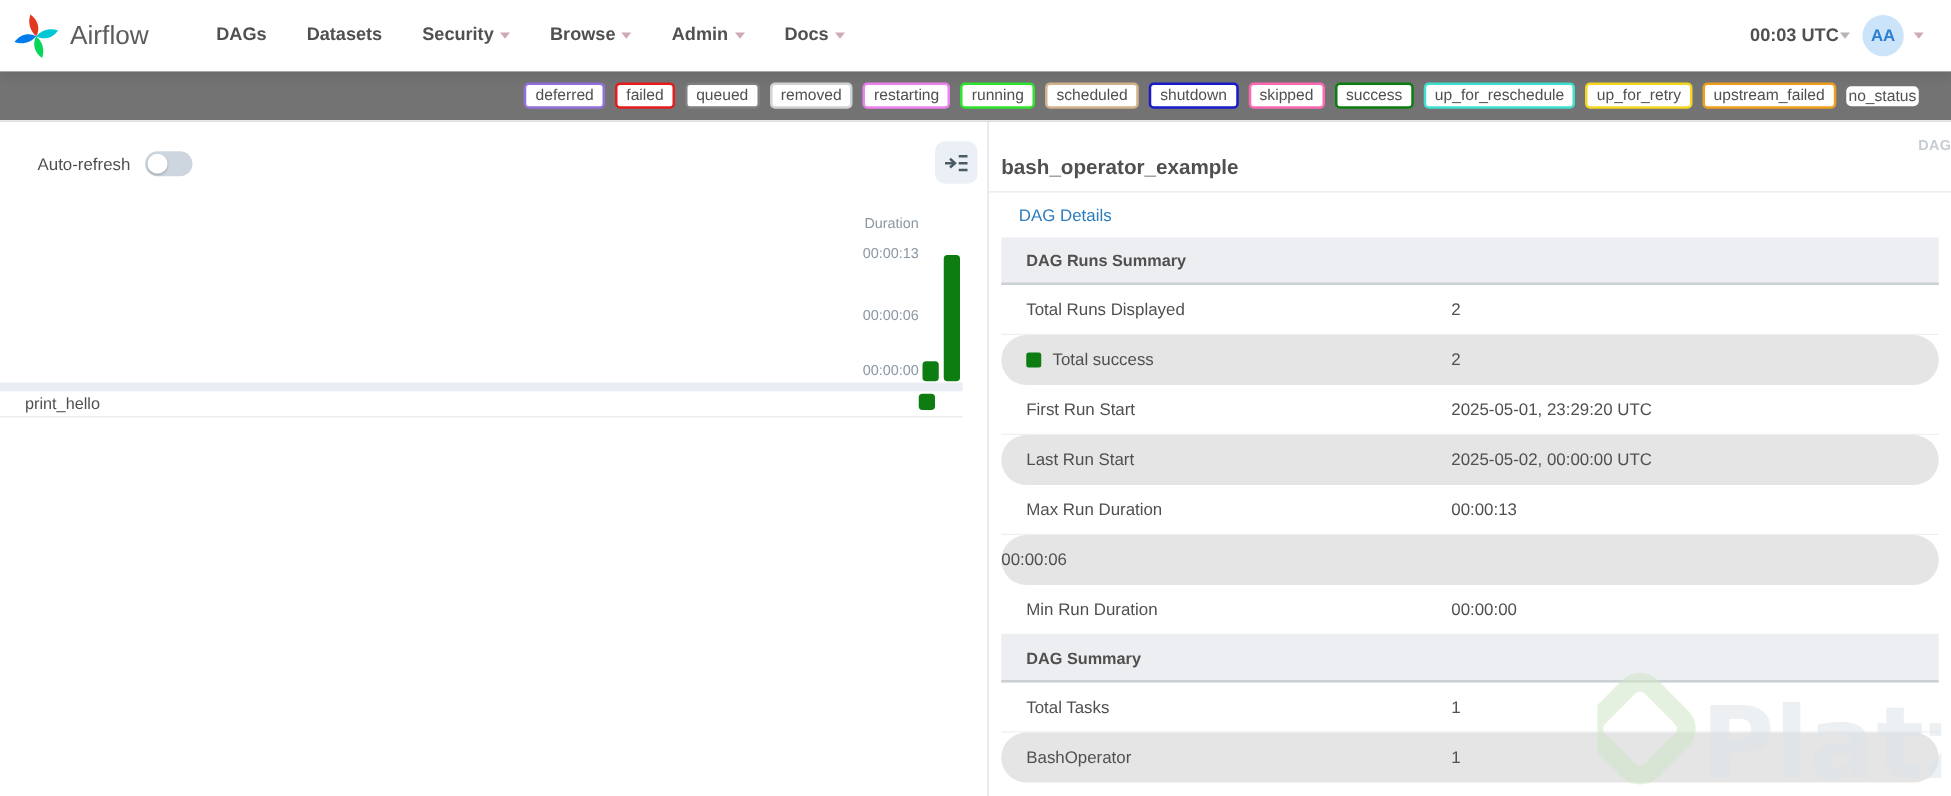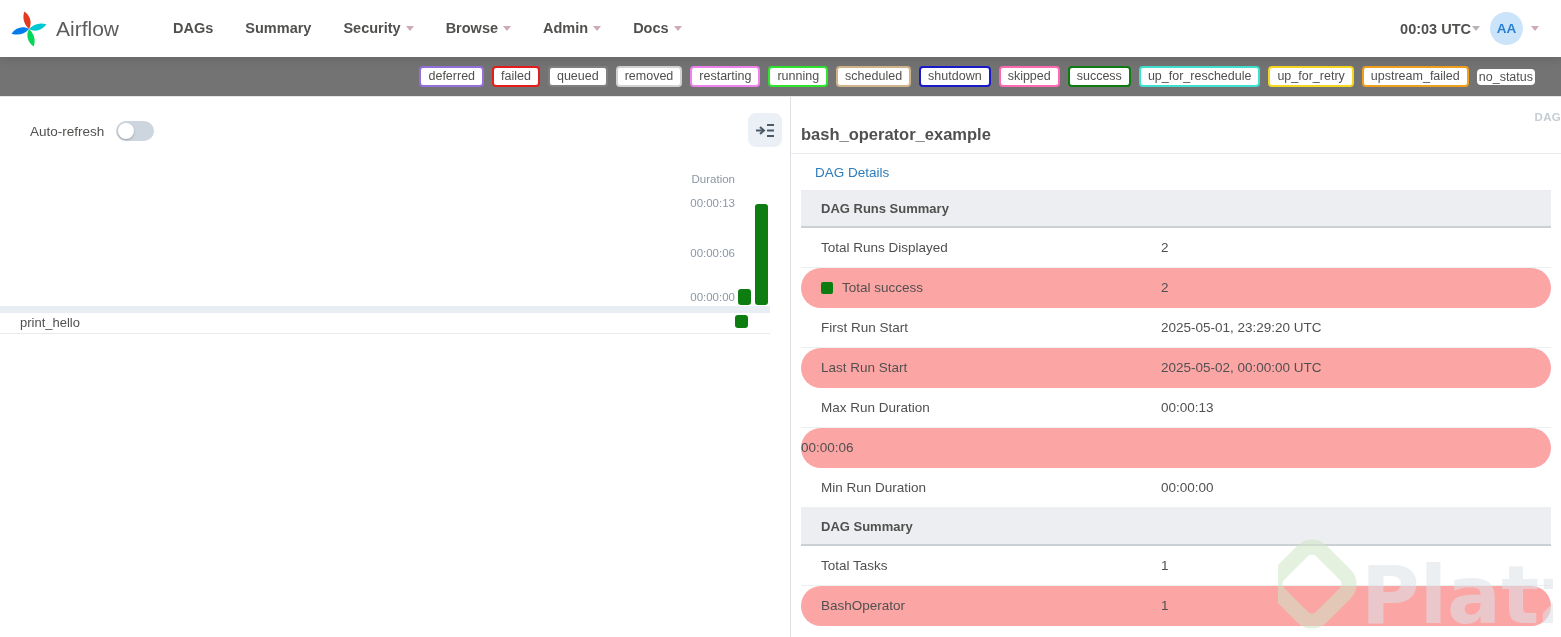--- a/index.html
+++ b/index.html
@@ -65,21 +65,21 @@
   .dag-kicker{margin-top:14px;font-size:11.5px;font-weight:bold;color:#c6ccd3;letter-spacing:.3px;text-align:right;}
   .dag-title{font-size:16.5px;font-weight:bold;color:var(--text);margin-top:2px;padding-bottom:9px;}
   .title-rule{border-bottom:1px solid #e7e9eb;margin-left:-10px;}
   .dag-details-link{display:inline-block;margin:11px 0 10px 14px;font-size:13.5px;
     color:#2d7cbe;cursor:pointer;}
 
   .dtable{width:calc(100% - 10px);}
   .thead{height:38px;line-height:37px;background:#eceef1;border-bottom:2px solid #cbd0d5;
     font-size:13px;font-weight:bold;padding-left:20px;color:var(--text);}
   .trow{display:flex;height:40px;line-height:40px;font-size:13.5px;border-bottom:1px solid #edeff1;}
-  .trow.striped{background:#fca5a5;border-bottom:none;border-radius:20px;}
+  .trow.striped{background:#e5e5e5;border-bottom:none;border-radius:20px;}
   .tlabel{width:360px;padding-left:20px;display:flex;align-items:center;}
   .tvalue{flex:1;}
   .swatch{width:12px;height:12px;border-radius:2px;background:var(--success-green);
     display:inline-block;margin-right:9px;}
 
   
   .watermark{position:absolute;right:8px;bottom:-4px;z-index:50;pointer-events:none;}
 </style>
 </head>
 <body>
@@ -96,21 +96,21 @@
           <path d="M0,0 C-3.5,-6 -3.5,-13 1,-19 C6,-12.5 5,-4.5 0,0 Z" fill="#017CEE" transform="rotate(252)"></path>
         </g>
       </svg>
       <span class="brand-name">Airflow</span>
     </div>
     <div class="nav-menu">
       <div class="nav-item">
         <span>DAGs</span>
       </div>
       <div class="nav-item">
-        <span>Summary</span>
+        <span>Datasets</span>
       </div>
       <div class="nav-item">
         <span>Security</span>
         <span class="caret"></span>
       </div>
       <div class="nav-item">
         <span>Browse</span>
         <span class="caret"></span>
       </div>
       <div class="nav-item">

